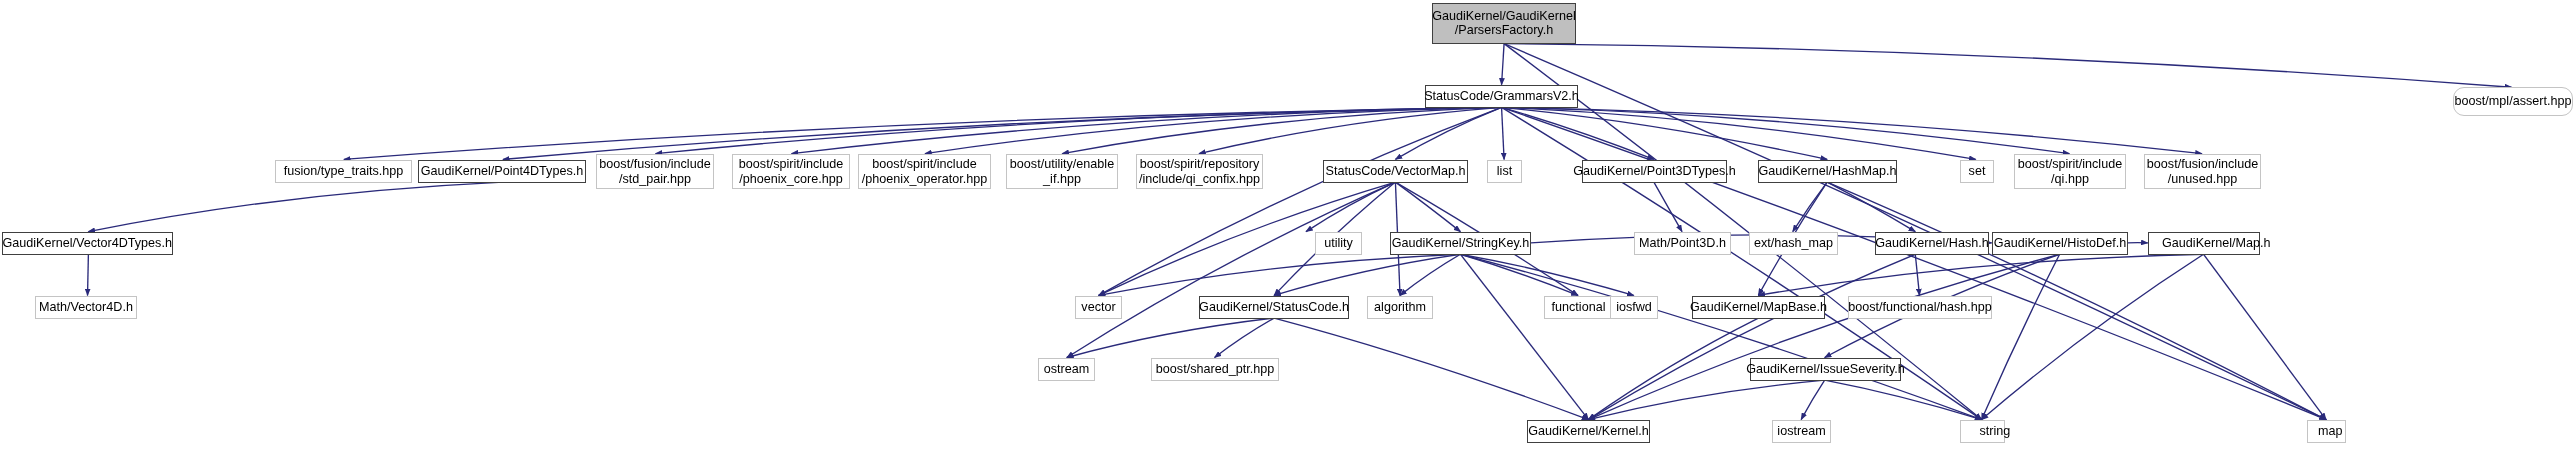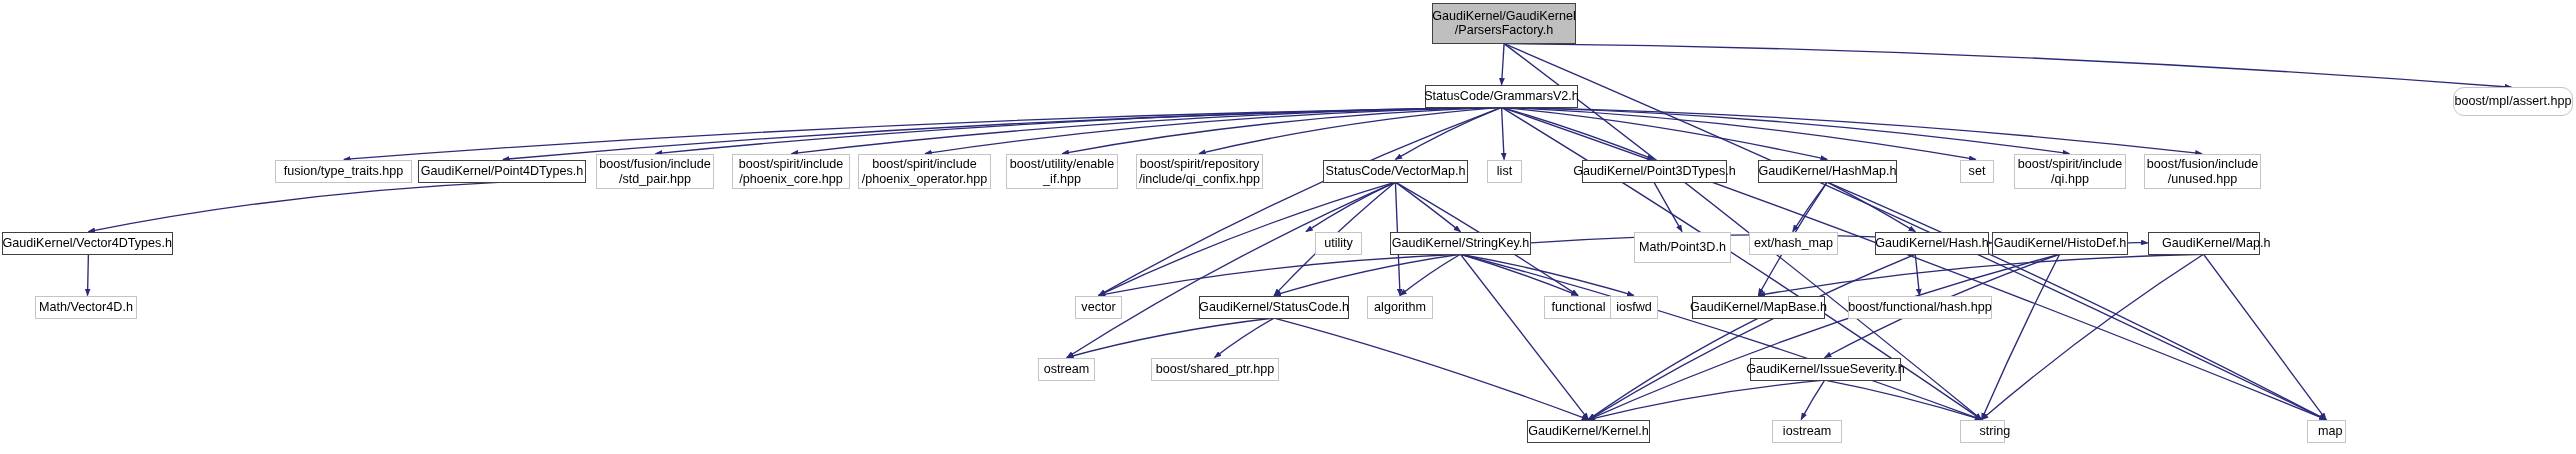--- a/index.html
+++ b/index.html
@@ -128,34 +128,34 @@
     <div class="node hdr" style="left: 1582px; top: 160px; width: 145px; height: 23px;">GaudiKernel/Point3DTypes.h</div>
     <div class="node hdr" style="left: 1758px; top: 160px; width: 139px; height: 23px;">GaudiKernel/HashMap.h</div>
     <div class="node" style="left: 1960px; top: 160px; width: 34px; height: 23px;">set</div>
     <div class="node" style="left: 2014px; top: 154px; width: 112px; height: 35px;">boost/spirit/include
 /qi.hpp</div>
     <div class="node" style="left: 2144px; top: 154px; width: 117px; height: 35px;">boost/fusion/include
 /unused.hpp</div>
     <div class="node hdr" style="left: 1.7px; top: 232px; width: 171px; height: 23px;">GaudiKernel/Vector4DTypes.h</div>
     <div class="node" style="left: 1283px; top: 232px; width: 47px; height: 23px; margin-left: 32px;">utility</div>
     <div class="node hdr" style="left: 1390px; top: 232px; width: 141px; height: 23px;">GaudiKernel/StringKey.h</div>
-    <div class="node" style="left: 1634px; top: 232px; width: 97px; height: 31px;">Math/Point3D.h</div>
+    <div class="node" style="left: 1634px; top: 232px; width: 97px; height: 23px;">Math/Point3D.h</div>
     <div class="node" style="left: 1749px; top: 232px; width: 89px; height: 23px;">ext/hash_map</div>
     <div class="node hdr" style="left: 1859px; top: 232px; width: 114px; height: 23px; margin-left: 16px;">GaudiKernel/Hash.h</div>
     <div class="node hdr" style="left: 1992px; top: 232px; width: 136px; height: 23px;">GaudiKernel/HistoDef.h</div>
     <div class="node hdr" style="left: 2148px; top: 232px; width: 112px; height: 23px; padding-left: 28px;">GaudiKernel/Map.h</div>
     <div class="node" style="left: 35px; top: 296px; width: 102px; height: 23px;">Math/Vector4D.h</div>
     <div class="node" style="left: 1075px; top: 296px; width: 47px; height: 23px;">vector</div>
     <div class="node hdr" style="left: 1199px; top: 296px; width: 150px; height: 23px;">GaudiKernel/StatusCode.h</div>
     <div class="node" style="left: 1367px; top: 296px; width: 66px; height: 23px;">algorithm</div>
     <div class="node" style="left: 1544px; top: 296px; width: 69px; height: 23px;">functional</div>
     <div class="node" style="left: 1610px; top: 296px; width: 48px; height: 23px;">iosfwd</div>
     <div class="node hdr" style="left: 1692px; top: 296px; width: 133px; height: 23px;">GaudiKernel/MapBase.h</div>
     <div class="node" style="left: 1848px; top: 296px; width: 144px; height: 23px;">boost/functional/hash.hpp</div>
     <div class="node" style="left: 1038px; top: 358px; width: 57px; height: 23px;">ostream</div>
     <div class="node" style="left: 1151px; top: 358px; width: 128px; height: 23px;">boost/shared_ptr.hpp</div>
     <div class="node hdr" style="left: 1750px; top: 358px; width: 151px; height: 23px;">GaudiKernel/IssueSeverity.h</div>
     <div class="node hdr" style="left: 1527px; top: 420px; width: 123px; height: 23px;">GaudiKernel/Kernel.h</div>
-    <div class="node" style="left: 1772px; top: 420px; width: 70px; height: 23px;">iostream</div>
+    <div class="node" style="left: 1772px; top: 420px; width: 59px; height: 23px;">iostream</div>
     <div class="node" style="left: 1960px; top: 420px; width: 45px; height: 23px; padding-left: 28px;">string</div>
     <div class="node" style="left: 2307px; top: 420px; width: 39px; height: 23px; padding-left: 11px;">map</div>
   </div>
 
 
 </body></html>

